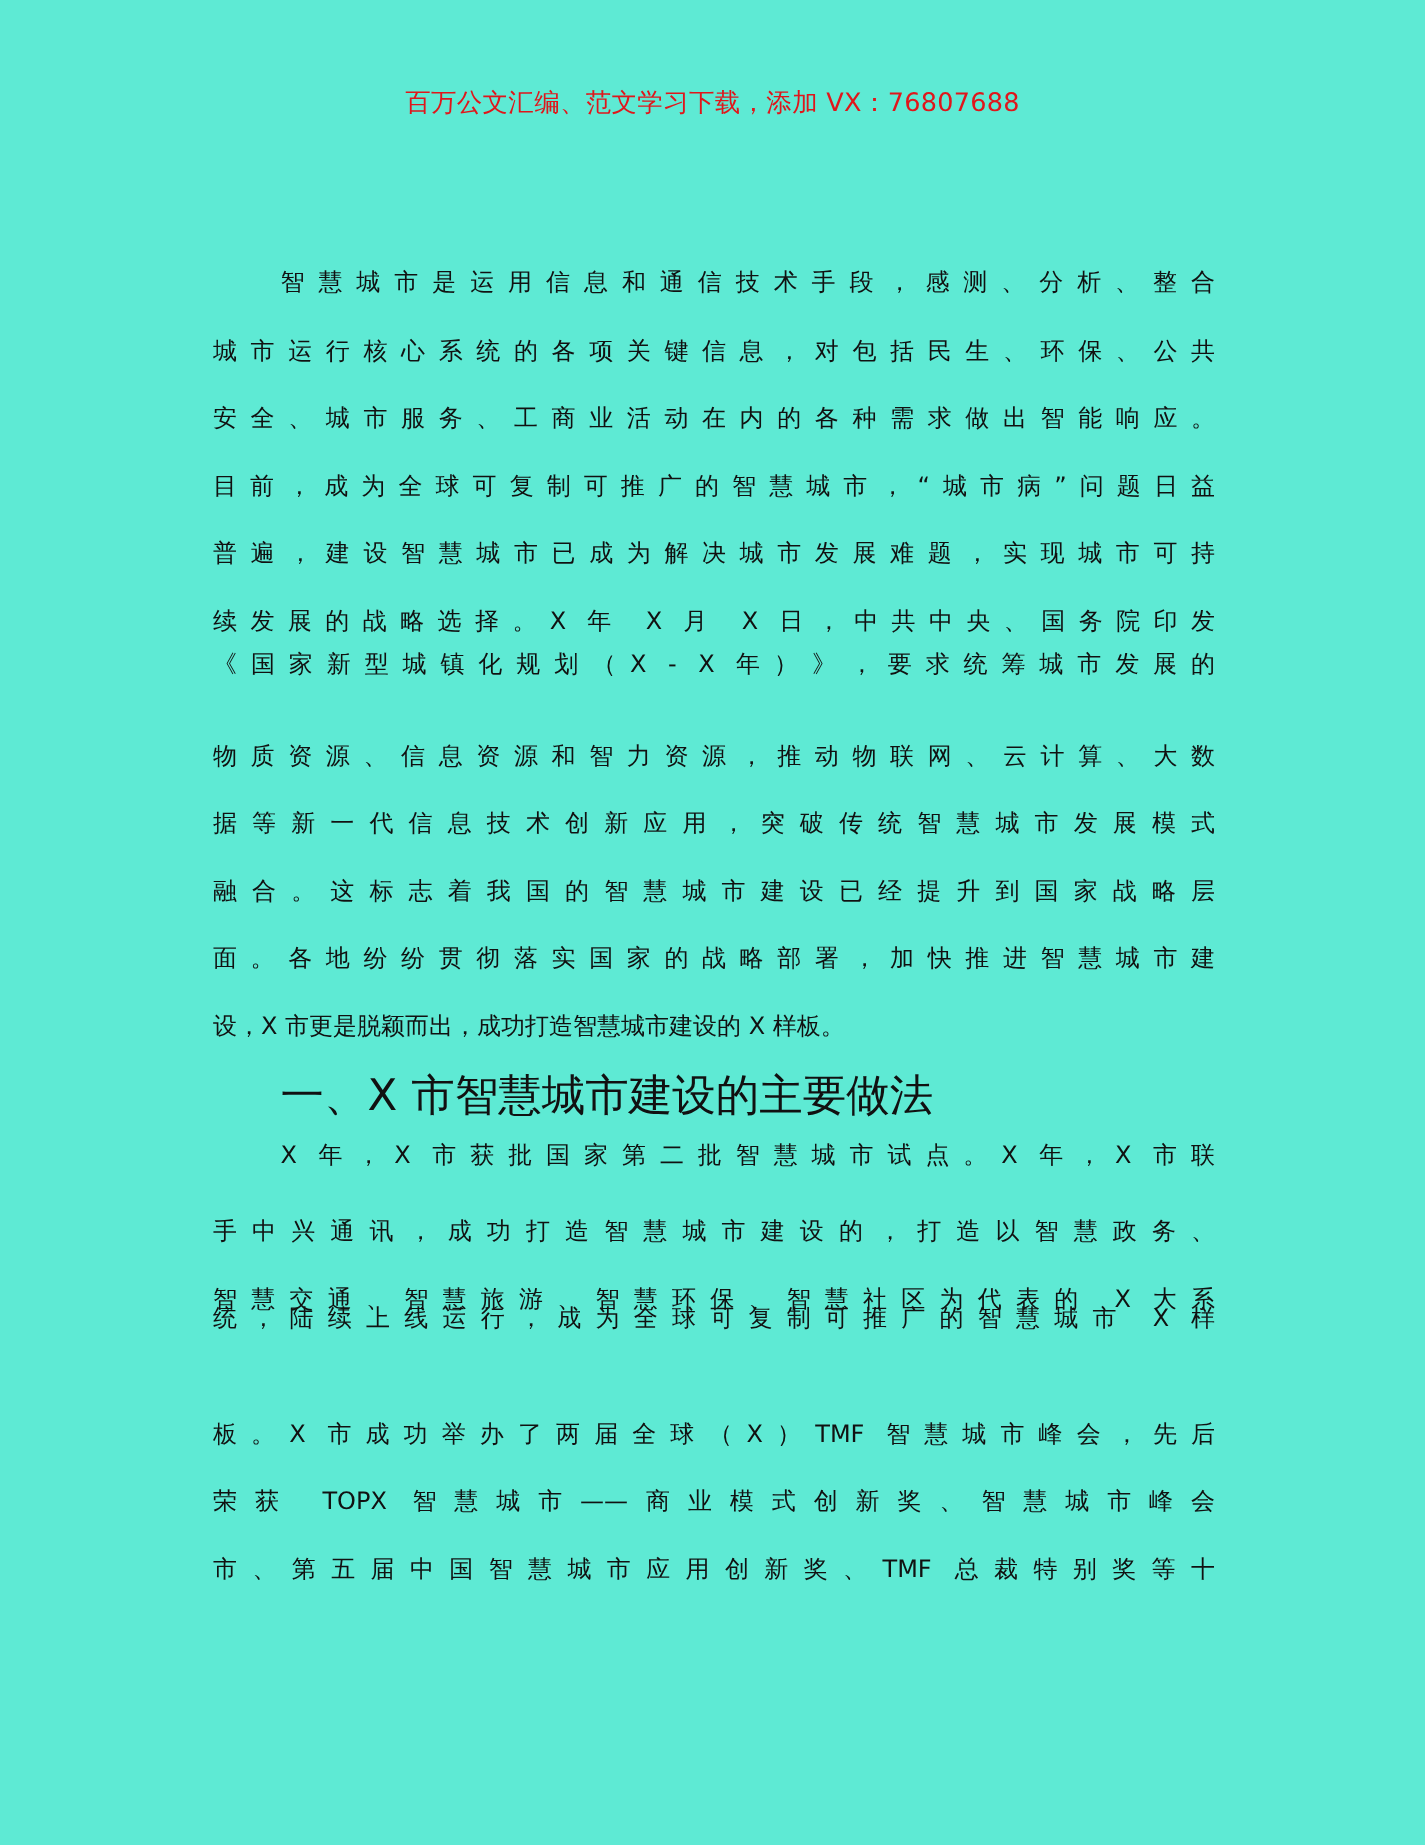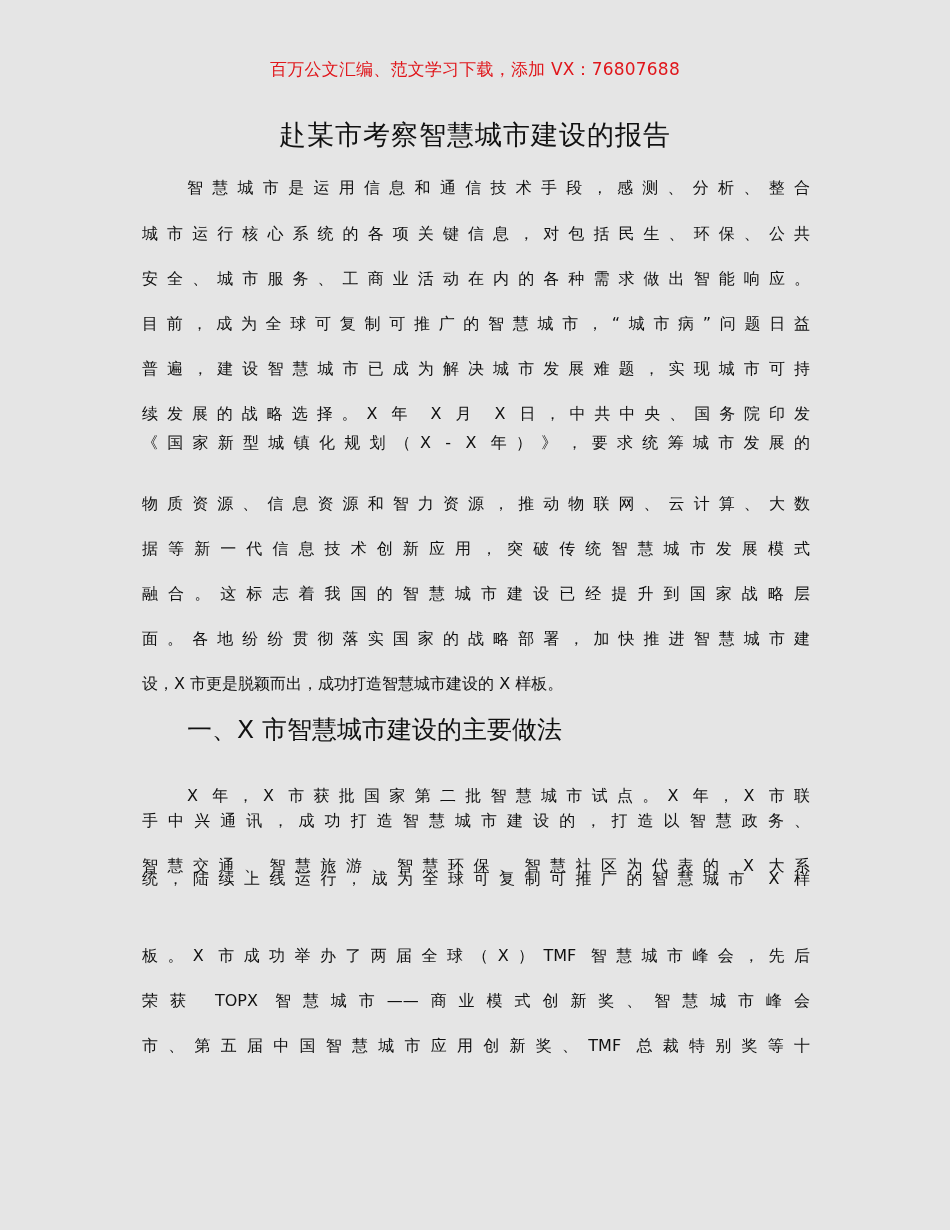--- a/index.html
+++ b/index.html
@@ -13,21 +13,21 @@
       position: relative;
       overflow: hidden;
       font-family: "DejaVu Sans", "Liberation Sans", sans-serif;
       color: #111111;
     }
     .page {
       position: absolute;
       left: 0; top: 0;
       width: 950px;
       height: 1230px;
-      background: #e5e5e5;
+      background: #5eead4;
     }
     .watermark {
       position: absolute;
       left: 0;
       width: 950px;
       top: 57px;
       text-align: center;
       font-size: 17px;
       line-height: 24px;
       color: #e0161b;
@@ -65,52 +65,51 @@
       left: 45px;
       width: 623px;
     }
     .line.last {
       text-align-last: left;
     }
     .heading {
       position: absolute;
       left: 45px;
       white-space: nowrap;
-      font-size: 25px;
+      font-size: 29px;
       line-height: 30px;
       color: #111111;
     }
   </style>
 </head>
 <body>
 
 <div class="page">
 
   <div class="watermark">百万公文汇编、范文学习下载，添加 VX：76807688</div>
 
-  <div class="title">赴某市考察智慧城市建设的报告</div>
 
   <div class="body-lines">
 
     <div class="line indent" style="top:173px">智慧城市是运用信息和通信技术手段，感测、分析、整合</div>
     <div class="line" style="top:219px">城市运行核心系统的各项关键信息，对包括民生、环保、公共</div>
     <div class="line" style="top:264px">安全、城市服务、工商业活动在内的各种需求做出智能响应。</div>
     <div class="line" style="top:309px">目前，成为全球可复制可推广的智慧城市，“城市病”问题日益</div>
     <div class="line" style="top:354px">普遍，建设智慧城市已成为解决城市发展难题，实现城市可持</div>
     <div class="line" style="top:399px">续发展的战略选择。X 年 X 月 X 日，中共中央、国务院印发</div>
     <div class="line" style="top:428px">《国家新型城镇化规划（X - X 年）》，要求统筹城市发展的</div>
     <div class="line" style="top:489px">物质资源、信息资源和智力资源，推动物联网、云计算、大数</div>
     <div class="line" style="top:534px">据等新一代信息技术创新应用，突破传统智慧城市发展模式</div>
     <div class="line" style="top:579px">融合。这标志着我国的智慧城市建设已经提升到国家战略层</div>
     <div class="line" style="top:624px">面。各地纷纷贯彻落实国家的战略部署，加快推进智慧城市建</div>
     <div class="line last" style="top:669px">设，X 市更是脱颖而出，成功打造智慧城市建设的 X 样板。</div>
 
     <div class="heading" style="top:715px">一、X 市智慧城市建设的主要做法</div>
 
-    <div class="line indent" style="top:781px">X 年，X 市获批国家第二批智慧城市试点。X 年，X 市联</div>
+    <div class="line indent" style="top:755px">X 年，X 市获批国家第二批智慧城市试点。X 年，X 市联</div>
     <div class="line" style="top:806px">手中兴通讯，成功打造智慧城市建设的，打造以智慧政务、</div>
     <div class="line" style="top:851px">智慧交通、智慧旅游、智慧环保、智慧社区为代表的 X 大系</div>
     <div class="line" style="top:864px">统，陆续上线运行，成为全球可复制可推广的智慧城市 X 样</div>
     <div class="line" style="top:941px">板。X 市成功举办了两届全球（X）TMF 智慧城市峰会，先后</div>
     <div class="line" style="top:986px">荣获 TOPX 智慧城市——商业模式创新奖、智慧城市峰会</div>
     <div class="line" style="top:1031px">市、第五届中国智慧城市应用创新奖、TMF 总裁特别奖等十</div>
 
   </div>
 </div>
 

